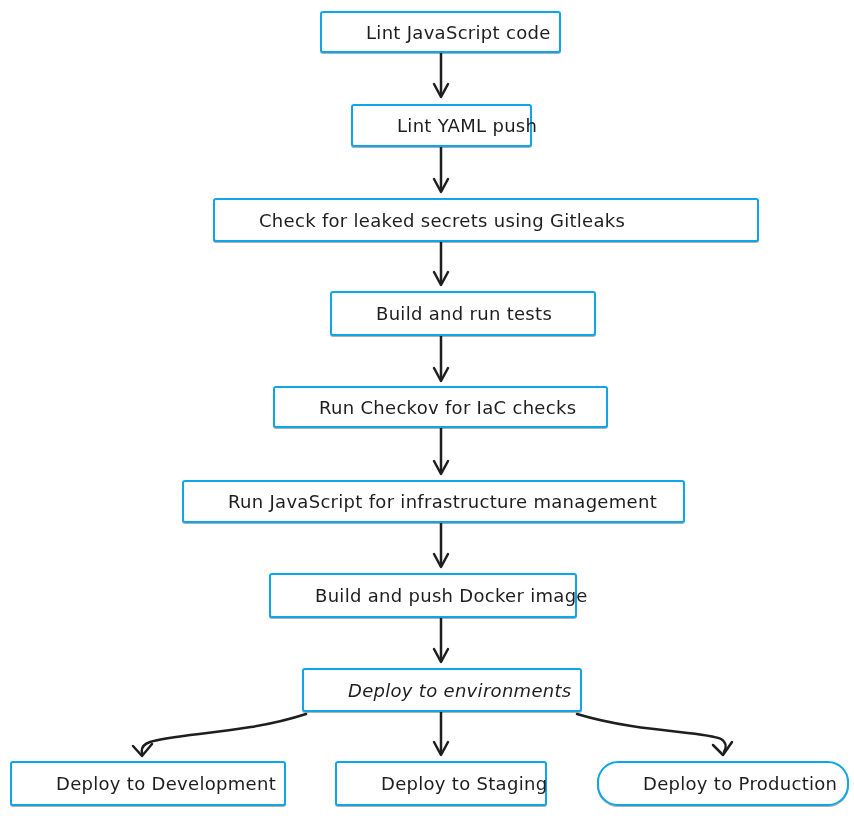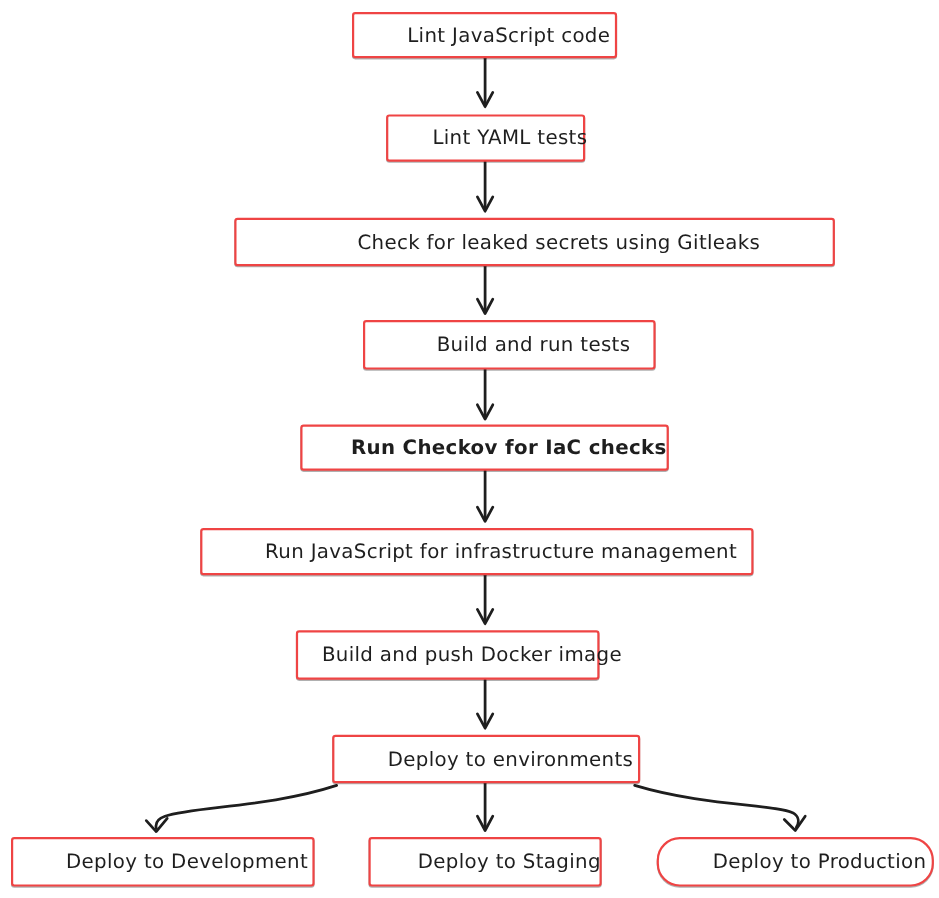--- a/index.html
+++ b/index.html
@@ -17,42 +17,41 @@
   }
   svg.edges {
     position: absolute;
     left: 0;
     top: 0;
     pointer-events: none;
   }
   .node {
     position: absolute;
     box-sizing: border-box;
-    border: 2px solid #ef4444;
+    border: 2px solid #0ea5e9;
     border-radius: 3px;
     background: #ffffff;
     color: #1e1e1e;
     display: flex;
     align-items: center;
-    justify-content: center;
     font-size: 18px;
     letter-spacing: 0.3px;
     white-space: nowrap;
     box-shadow: 0 1px 0 rgba(30,30,30,0.35);
     padding-left: 44px;
   }
   
   .n-lintjs    { left:320px; top:11px;  width:241px; height:42px; }
   .n-lintyaml  { left:351px; top:104px; width:181px; height:43px; }
   .n-gitleaks  { left:213px; top:198px; width:546px; height:44px; }
   .n-buildtests{ left:330px; top:291px; width:266px; height:45px; }
-  .n-checkov   { left:273px; top:386px; width:335px; height:42px;font-weight:bold; }
+  .n-checkov   { left:273px; top:386px; width:335px; height:42px; }
   .n-terraform { left:182px; top:480px; width:503px; height:43px; }
-  .n-docker    { left:269px; top:573px; width:276px; height:45px; }
-  .n-deployenv { left:302px; top:668px; width:280px; height:44px; }
+  .n-docker    { left:269px; top:573px; width:308px; height:45px; }
+  .n-deployenv { left:302px; top:668px; width:280px; height:44px;font-style:italic; }
   .n-dev       { left:10px;  top:761px; width:276px; height:45px; }
   .n-staging   { left:335px; top:761px; width:212px; height:45px; }
   .n-prod      { left:597px; top:761px; width:252px; height:45px;border-radius:21px; }
 </style>
 </head>
 <body>
 
 <div class="canvas">
 
   <svg class="edges" width="854" height="816" viewBox="0 0 854 816" fill="none" stroke="#1e1e1e" stroke-width="2.5" stroke-linecap="round" stroke-linejoin="round">
@@ -97,21 +96,21 @@
     <g>
       <path d="M577 714 C640 733 705 731 721 739 C726 742 727 747 724 752"></path>
       <path d="M713 745 L723 755 L732 742"></path>
     </g>
   </svg>
 
   <div class="node n-lintjs">
     <span>Lint JavaScript code</span>
   </div>
   <div class="node n-lintyaml">
-    <span>Lint YAML tests</span>
+    <span>Lint YAML push</span>
   </div>
   <div class="node n-gitleaks">
     <span>Check for leaked secrets using Gitleaks</span>
   </div>
   <div class="node n-buildtests">
     <span>Build and run tests</span>
   </div>
   <div class="node n-checkov">
     <span>Run Checkov for IaC checks</span>
   </div>

